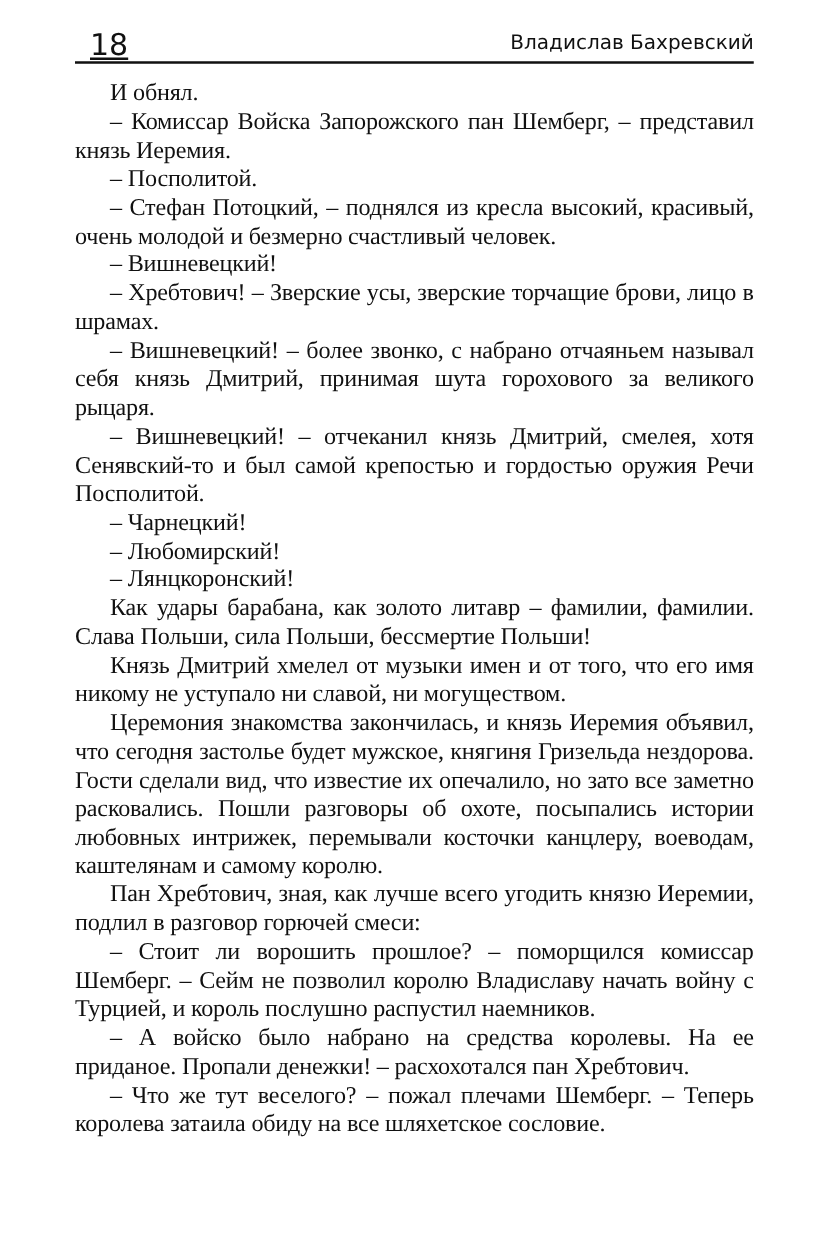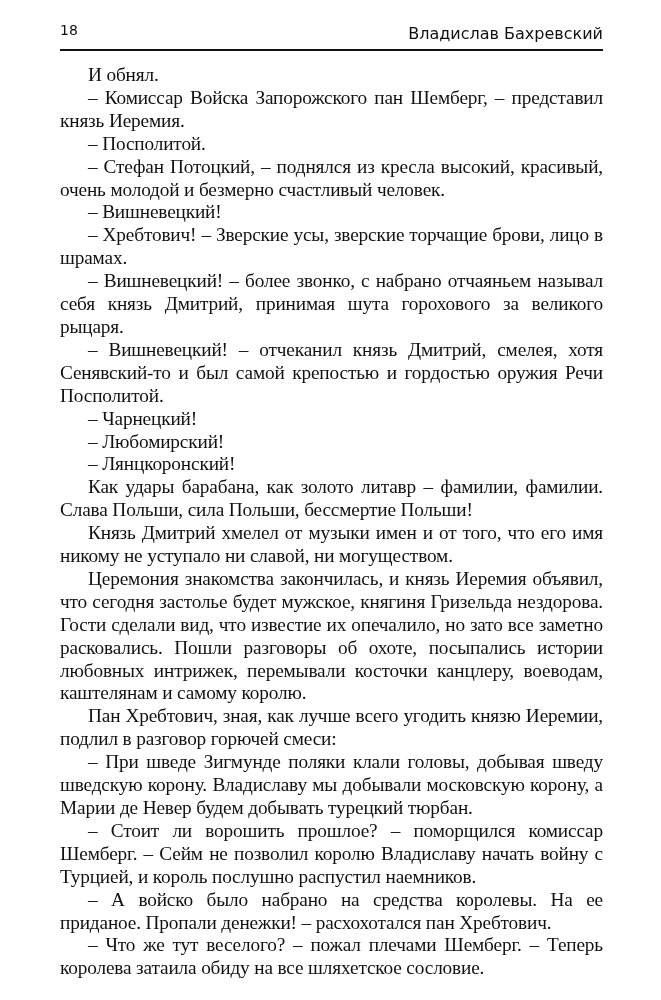--- a/index.html
+++ b/index.html
@@ -1,20 +1,20 @@
 <!DOCTYPE html>
 <html><head>
 <meta charset="utf-8">
 <style>
   html, body { margin: 0; padding: 0; background: #ffffff; }
   body { width: 661px; height: 1000px; position: relative; overflow: hidden; }
   .page { position: absolute; left: 60px; top: 0; width: 543px; }
   .header { position: absolute; left: 0; top: 22px; width: 543px; height: 24px;
             font-family: "DejaVu Sans", sans-serif; color: #111; }
-  .page-num { position: absolute; left: 0; top: 0; font-size: 14px; font-weight: 500; }
+  .page-num { position: absolute; left: 12px; top: 0; font-size: 24px; font-weight: 500; text-decoration: underline; }
   .running-title { position: absolute; right: 0; top: 2px; font-size: 16px; }
   .rule { position: absolute; left: 0; top: 49px; width: 543px; height: 0;
           border-top: 2px solid #111; }
   .body-text { position: absolute; left: 0; top: 64px; width: 543px;
                font-family: "Liberation Serif", serif; font-size: 19.3px;
                line-height: 22.9px; color: #111; text-align: justify;
                letter-spacing: -0.15px; }
   .body-text p { margin: 0; text-indent: 28px; hyphens: manual; }
 </style>
 </head>
@@ -36,18 +36,17 @@
     <p>– Хребтович! – Зверские усы, зверские торчащие брови, лицо в шрамах.</p>
     <p>– Вишневецкий! – более звонко, с набрано отчаяньем называл себя князь Дмитрий, принимая шута горохового за великого рыцаря.</p>
     <p>– Вишневецкий! – отчеканил князь Дмитрий, смелея, хотя Сенявский-то и был самой крепостью и гордостью оружия Речи Посполитой.</p>
     <p>– Чарнецкий!</p>
     <p>– Любомирский!</p>
     <p>– Лянцкоронский!</p>
     <p>Как удары барабана, как золото литавр – фамилии, фамилии. Слава Польши, сила Польши, бессмертие Польши!</p>
     <p>Князь Дмитрий хмелел от музыки имен и от того, что его имя никому не уступало ни славой, ни могуществом.</p>
     <p>Церемония знакомства закончилась, и князь Иеремия объявил, что сегодня застолье будет мужское, княгиня Гризельда нездорова. Гости сделали вид, что известие их опечалило, но зато все заметно расковались. Пошли разговоры об охоте, посыпались истории любовных интрижек, перемывали косточки канцлеру, воеводам, каштелянам и самому королю.</p>
     <p>Пан Хребтович, зная, как лучше всего угодить князю Иеремии, подлил в разговор горючей смеси:</p>
-    <p>– При шведе Зигмунде поляки клали головы, добывая шведу шведскую корону. Владиславу мы добывали московскую корону, а Марии де Невер будем добывать турецкий тюрбан.</p>
     <p>– Стоит ли ворошить прошлое? – поморщился комиссар Шемберг. – Сейм не позволил королю Владиславу начать войну с Турцией, и король послушно распустил наемников.</p>
     <p>– А войско было набрано на средства королевы. На ее приданое. Пропали денежки! – расхохотался пан Хребтович.</p>
     <p>– Что же тут веселого? – пожал плечами Шемберг. – Теперь королева затаила обиду на все шляхетское сословие.</p>
   </div>
 </div>
 
 </body></html>

